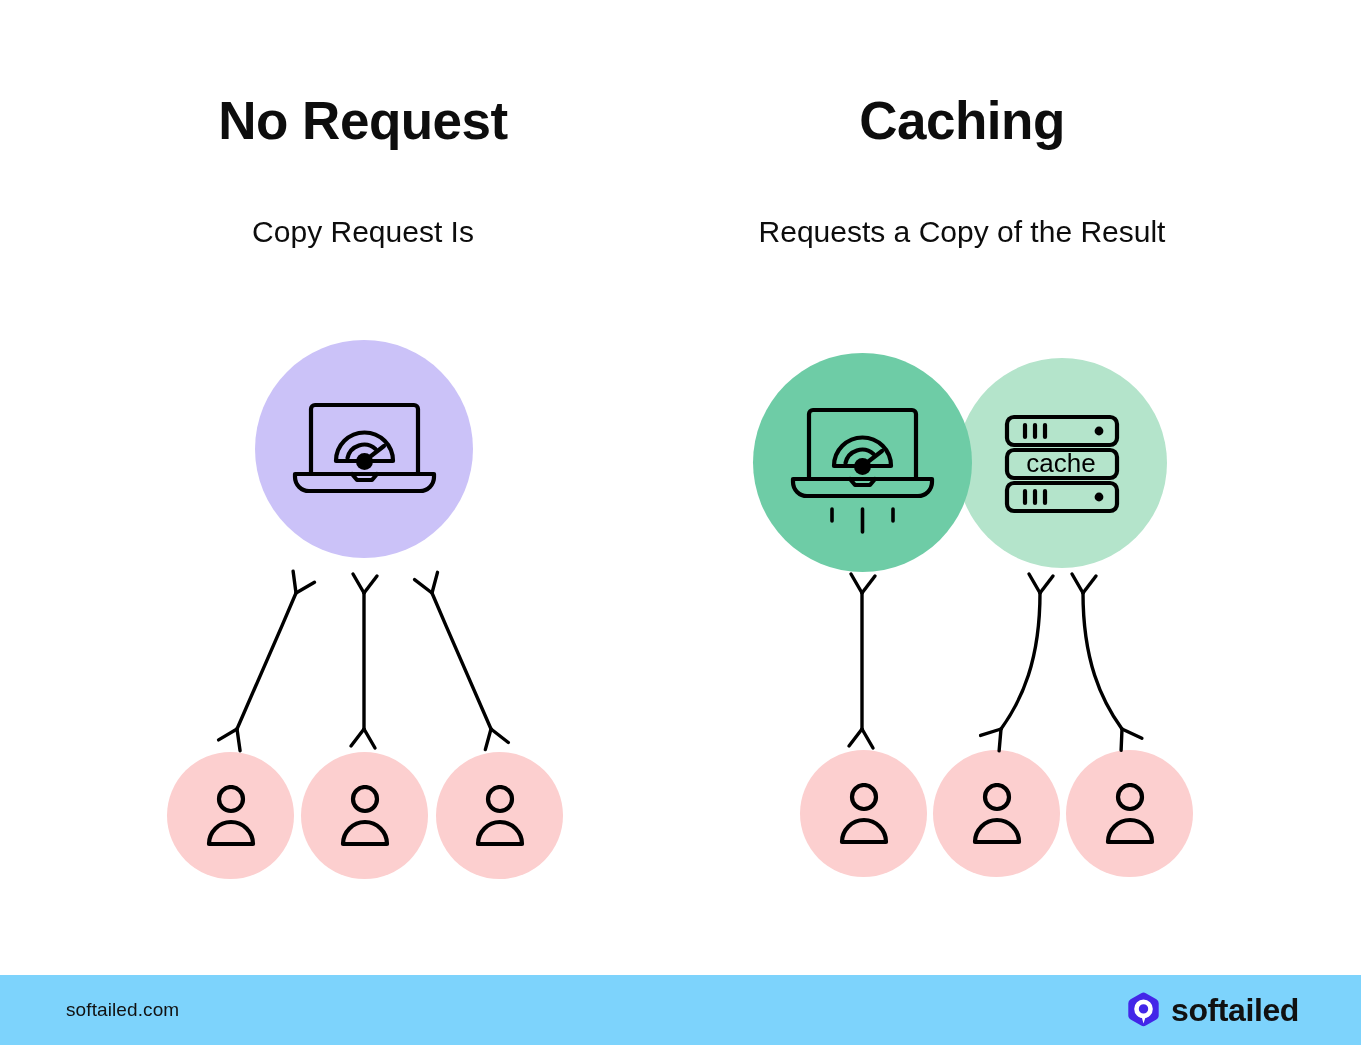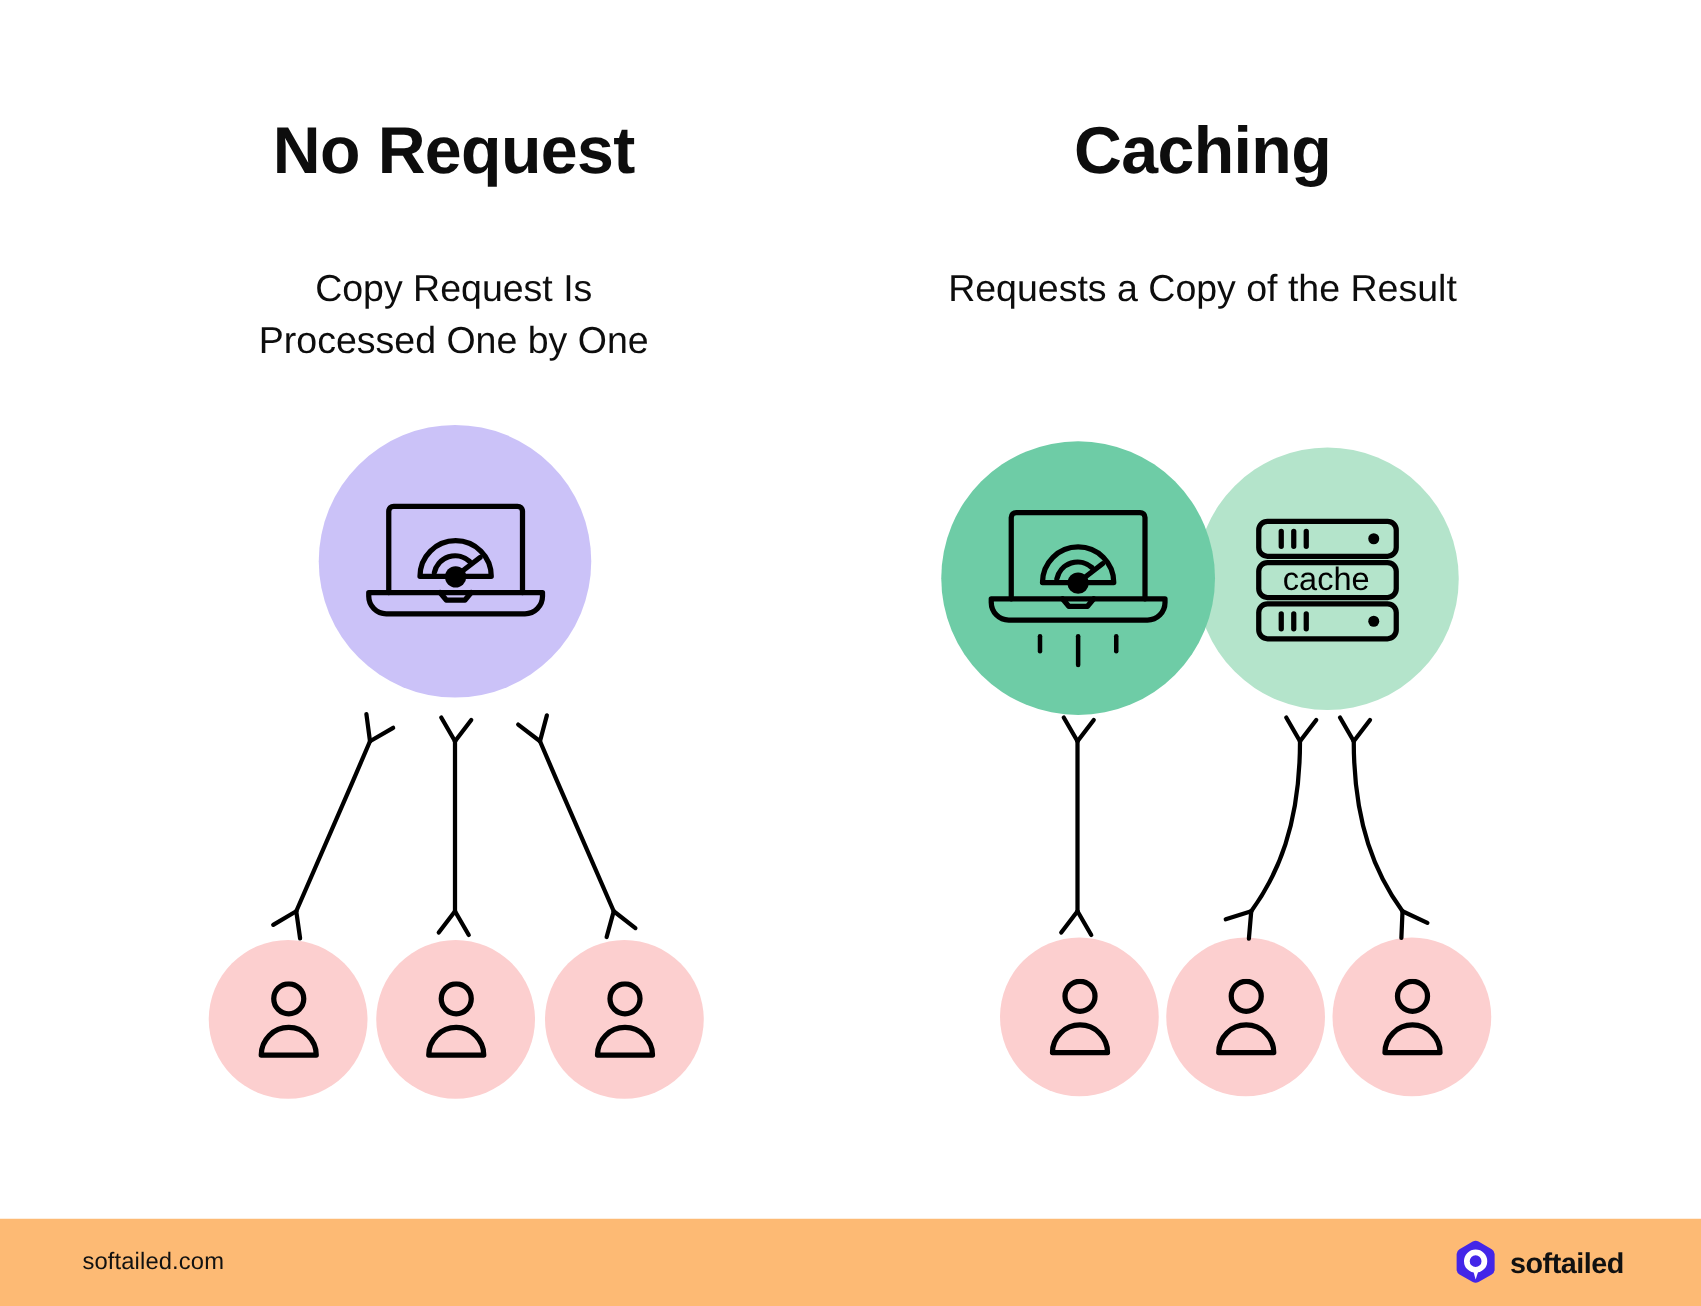--- a/index.html
+++ b/index.html
@@ -60,56 +60,55 @@
     pointer-events: none;
   }
 
   
   .footer {
     position: absolute;
     left: 0;
     bottom: 0;
     width: 1361px;
     height: 70px;
-    background: #fdba74;
+    background: #7dd3fc;
     display: flex;
     align-items: center;
     justify-content: space-between;
     box-sizing: border-box;
     padding: 0 62px 0 66px;
   }
   .footer-url {
     font-size: 19px;
     font-weight: 400;
     color: #111111;
     letter-spacing: 0.1px;
   }
   .brand {
     display: flex;
     align-items: center;
     gap: 11px;
   }
   .brand-name {
-    font-size: 23px;
+    font-size: 32px;
     font-weight: 700;
     color: #111111;
     letter-spacing: -0.4px;
     text-align: right;
   }
 </style>
 </head>
 <body>
 
 <div class="canvas">
 
   <div class="col-title" style="left:113px; top:94px; width:500px;">No Request</div>
 
   <div class="col-sub" style="left:113px; top:211px; width:500px;">
     <div>Copy Request Is</div>
-    <div>Processed One by One</div>
   </div>
 
   <div class="circle" style="left:255px; top:340px; width:218px; height:218px; background:#cbc2f8;"></div>
 
   <svg class="node-icon" style="left:292px; top:400px;" width="145" height="100" viewBox="0 0 145 100">
     <g fill="none" stroke="#000" stroke-width="4.2" stroke-linecap="round" stroke-linejoin="round">
       <path d="M19 74 V9 a4 4 0 0 1 4 -4 H122 a4 4 0 0 1 4 4 V74"></path>
       <path d="M3 74 H142 v3 a14 14 0 0 1 -14 14 H17 a14 14 0 0 1 -14 -14 Z"></path>
       <path d="M60 74 l5 6 h15 l5 -6"></path>
       <path d="M44 61 a28.5 28.5 0 0 1 57 0 Z"></path>

